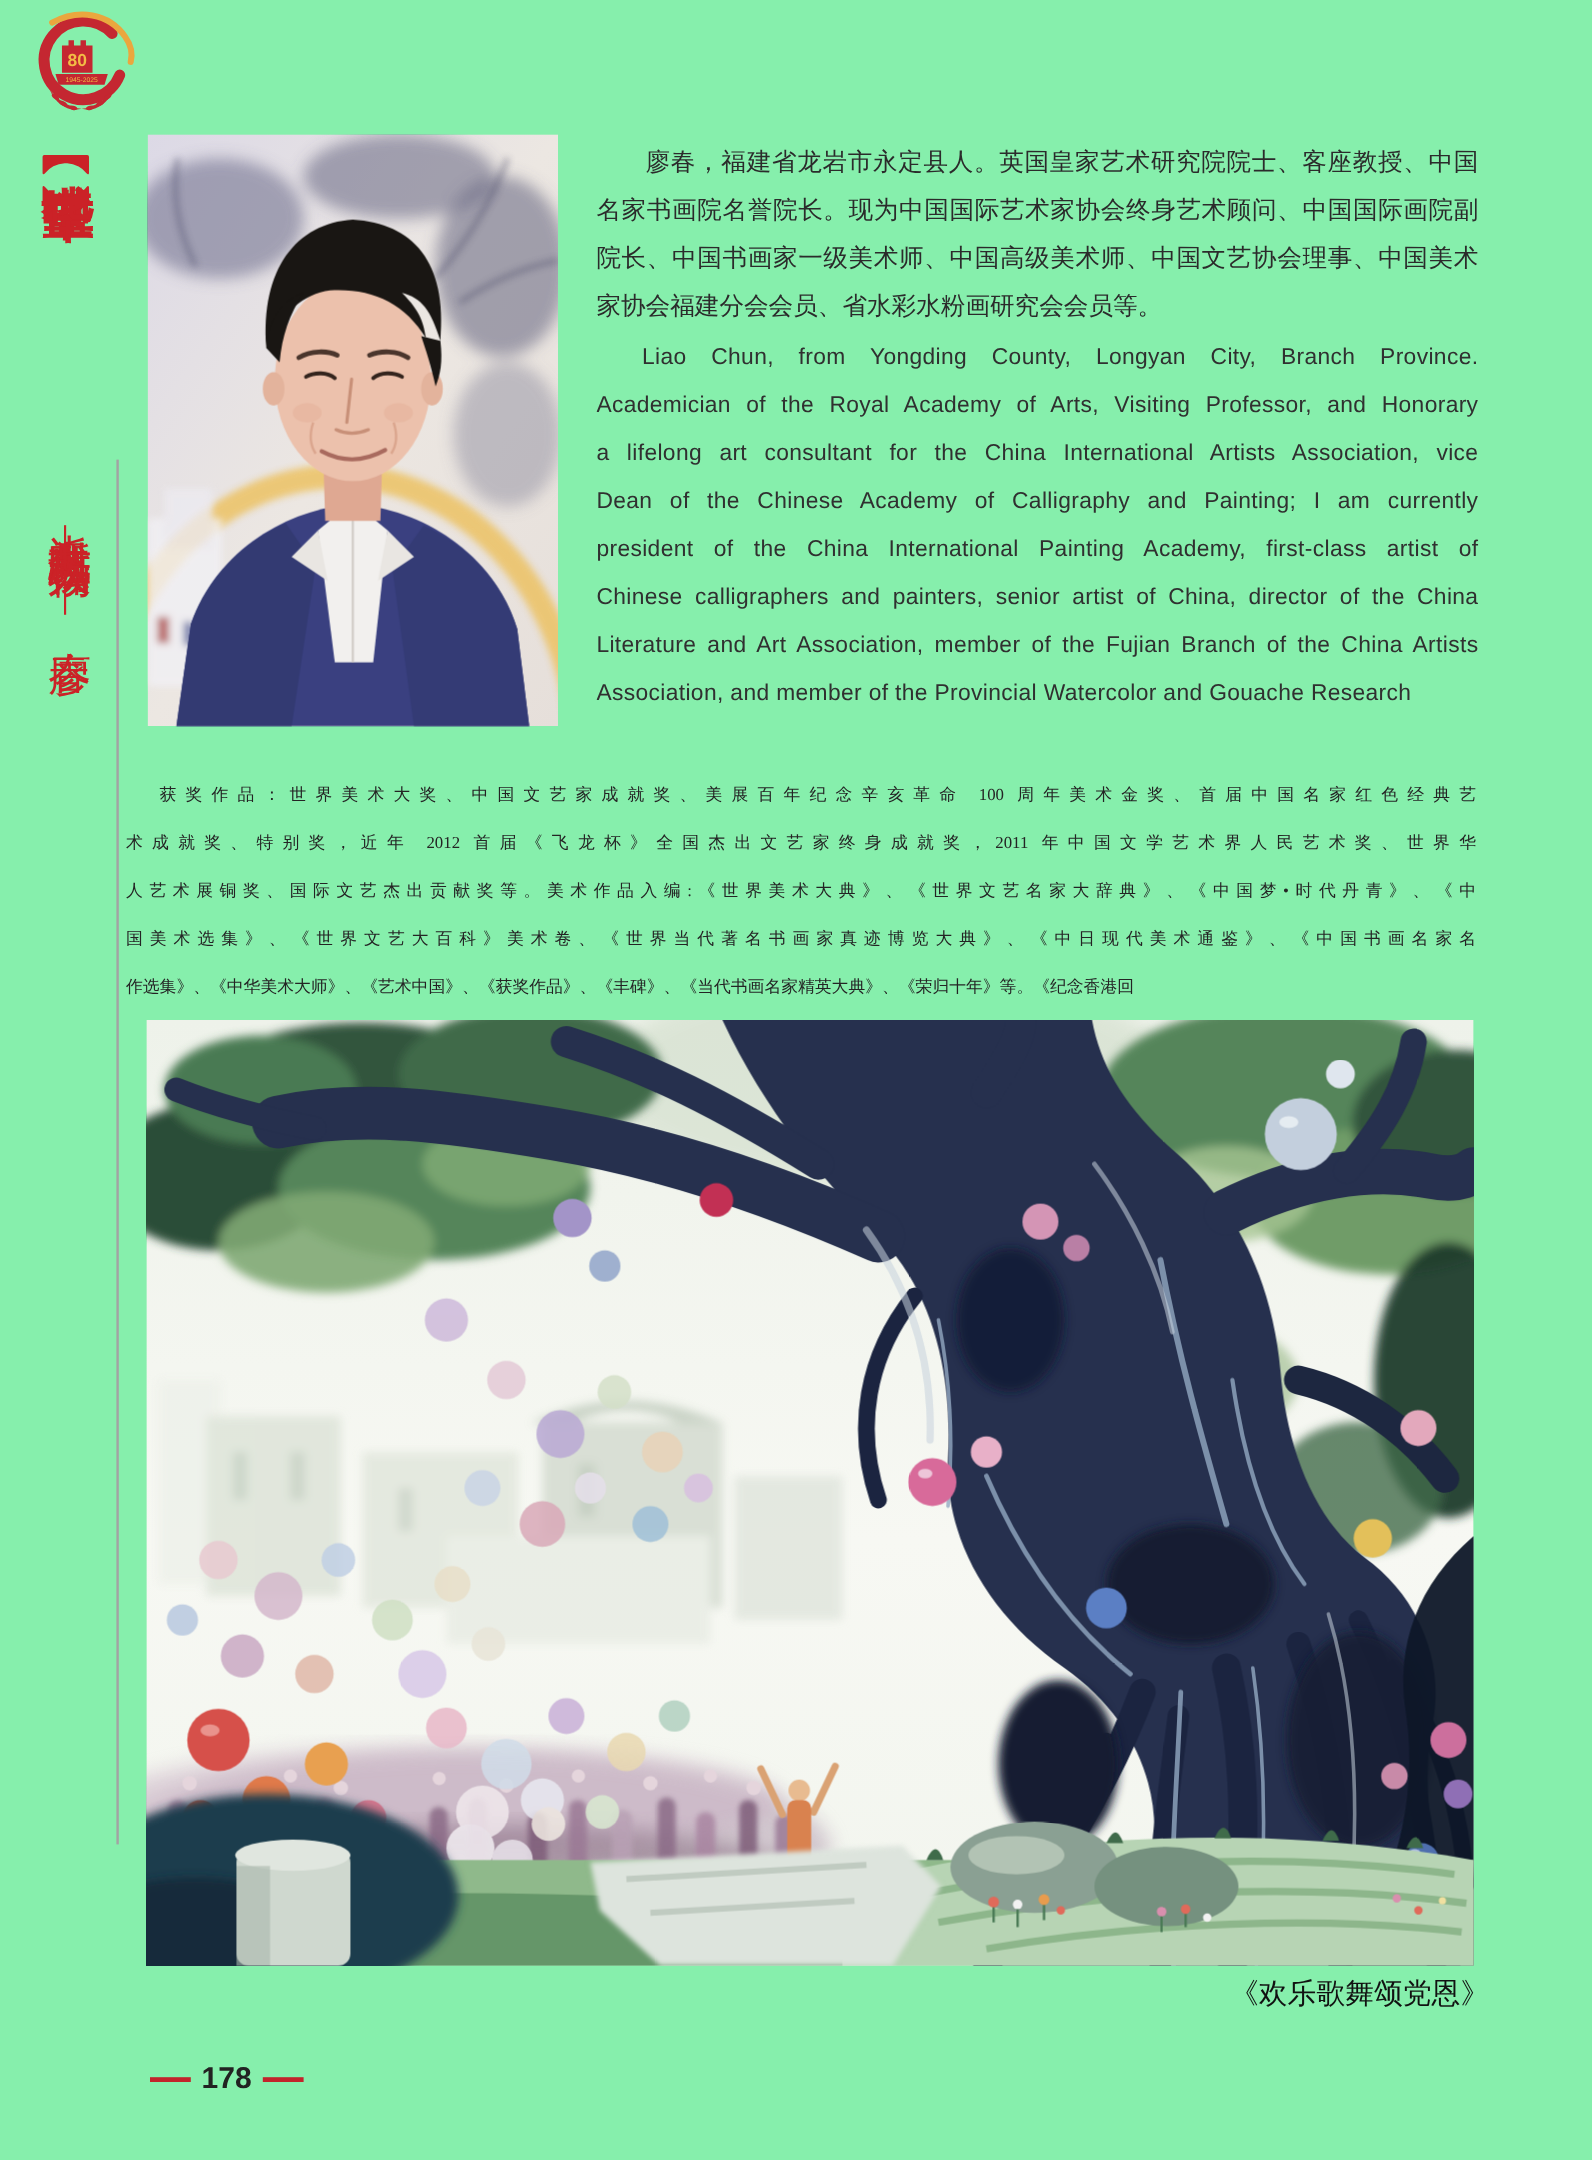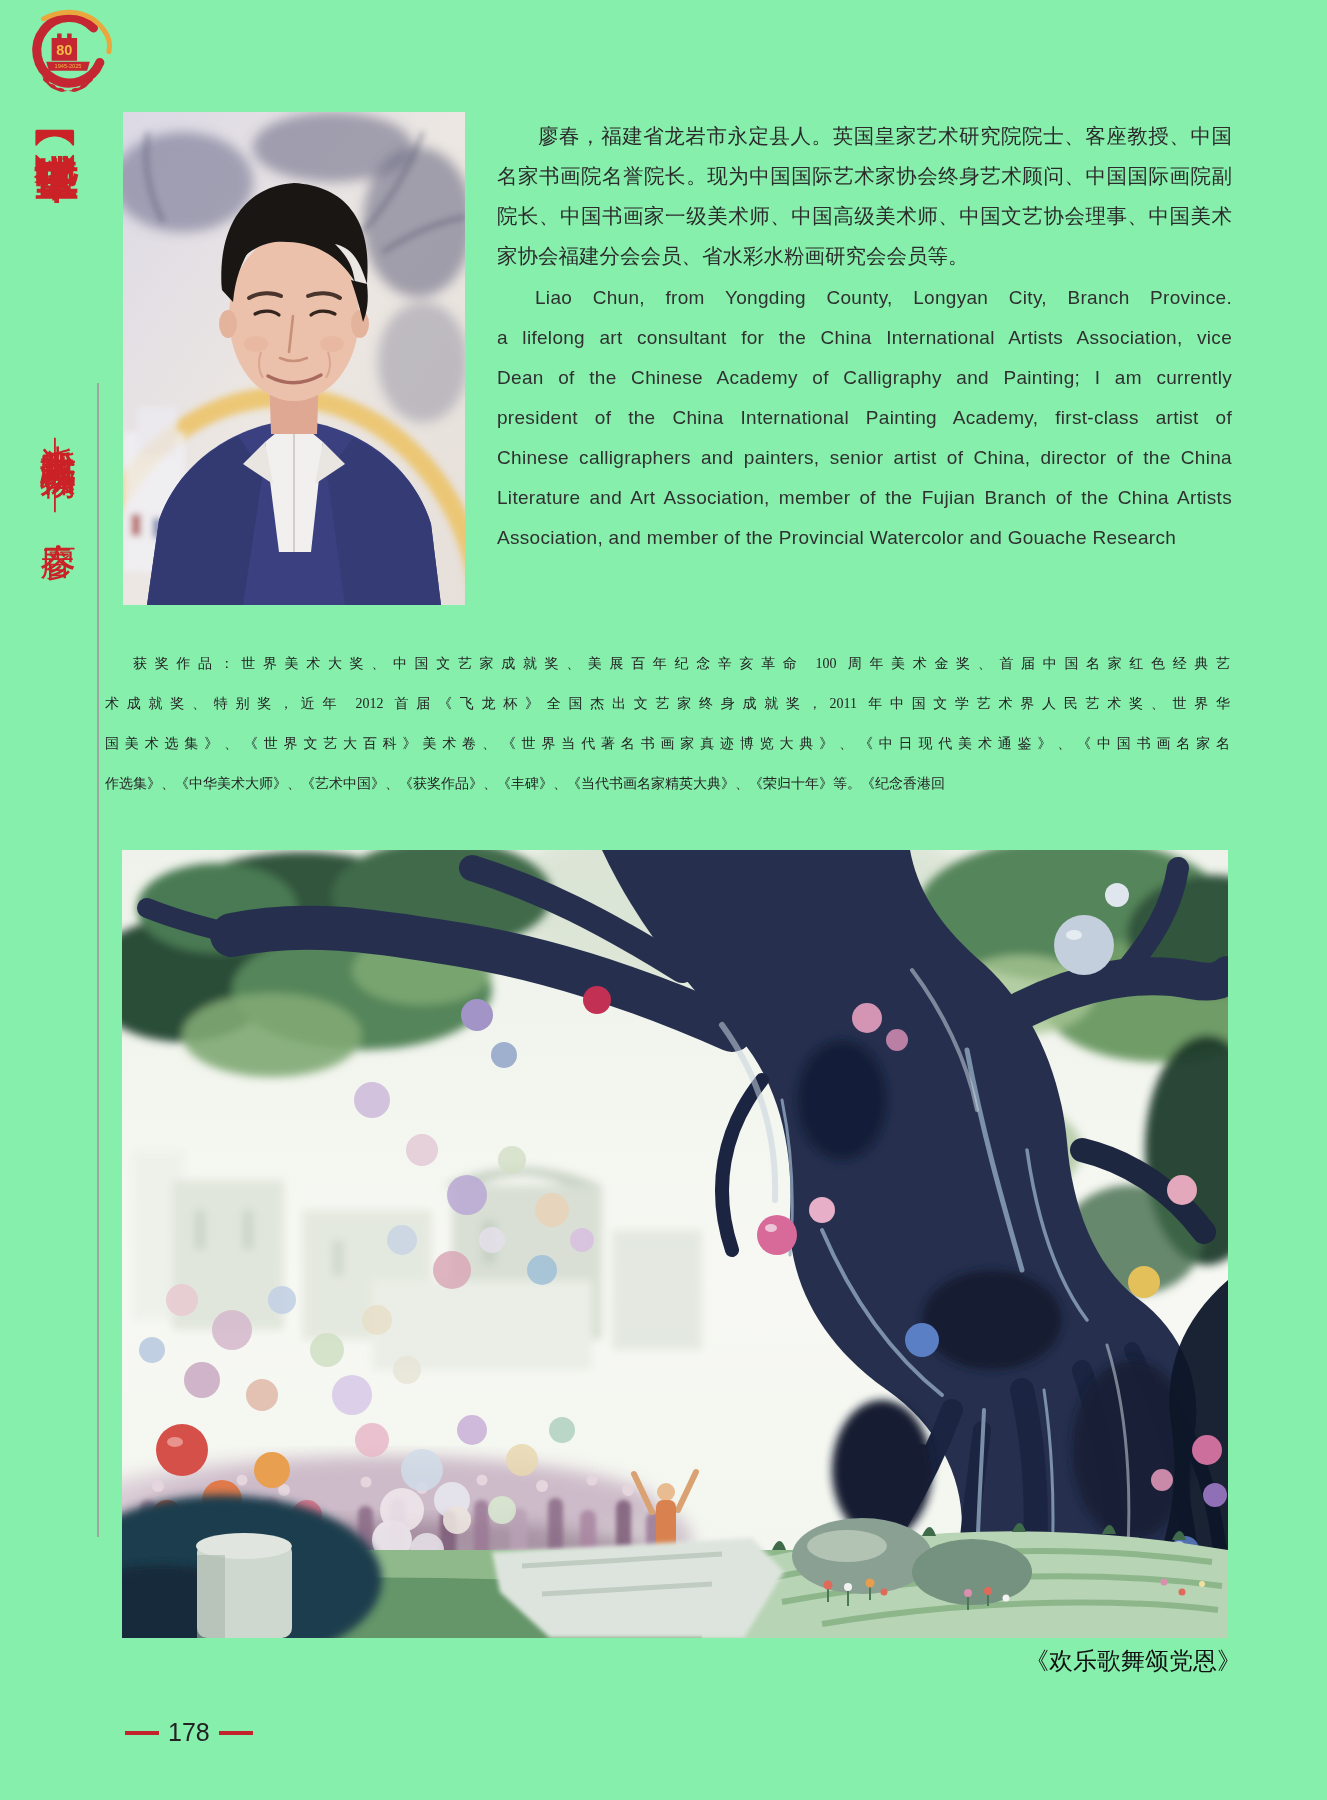--- a/index.html
+++ b/index.html
@@ -36,21 +36,21 @@
     font-family:"Liberation Serif", serif;font-size:14px;}
   .awards .jl{height:40px;line-height:40px;}
 
   
   .painting{position:absolute;left:122px;top:850px;width:1106px;height:788px;}
   .caption{position:absolute;right:134px;top:1645px;font-family:"Liberation Sans", sans-serif;
     font-weight:400;font-size:24px;color:#111;}
 
   
   .pageno{position:absolute;left:125px;top:1718px;display:flex;align-items:center;gap:9px;
-    font-family:"Liberation Sans", sans-serif;font-size:25px;color:#222;}
+    font-family:"Liberation Sans", sans-serif;font-size:25px;color:#222;font-weight:bold;}
   .pageno .dash{width:34px;height:4px;background:#c3242b;}
 </style>
 </head>
 <body>
 
 <div class="page">
 
   <svg class="logo" viewBox="0 0 110 110">
     <path d="M 83,22 A 36,36 0 1 0 90,60" fill="none" stroke="#c42731" stroke-width="10" stroke-linecap="round"></path>
     <path d="M 28,12 C 52,-1 80,3 95,25 C 100,32 102,40 100,48" fill="none" stroke="#eaa73e" stroke-width="5.5" stroke-linecap="round"></path>
@@ -135,30 +135,32 @@
   </svg>
 
   <div class="bio-cn jlines indent-first">
       <div class="jl">廖春，福建省龙岩市永定县人。英国皇家艺术研究院院士、客座教授、中国</div>
       <div class="jl">名家书画院名誉院长。现为中国国际艺术家协会终身艺术顾问、中国国际画院副</div>
       <div class="jl">院长、中国书画家一级美术师、中国高级美术师、中国文艺协会理事、中国美术</div>
       <div class="jl">家协会福建分会会员、省水彩水粉画研究会会员等。</div>
     </div>
   <div class="bio-en jlines indent-first">
       <div class="jl">Liao Chun, from Yongding County, Longyan City, Branch Province.</div>
+      <div class="jl">Academician of the Royal Academy of Arts, Visiting Professor, and Honorary</div>
       <div class="jl">a lifelong art consultant for the China International Artists Association, vice</div>
       <div class="jl">Dean of the Chinese Academy of Calligraphy and Painting; I am currently</div>
       <div class="jl">president of the China International Painting Academy, first-class artist of</div>
       <div class="jl">Chinese calligraphers and painters, senior artist of China, director of the China</div>
       <div class="jl">Literature and Art Association, member of the Fujian Branch of the China Artists</div>
       <div class="jl">Association, and member of the Provincial Watercolor and Gouache Research</div>
     </div>
   <div class="awards jlines indent-first">
       <div class="jl">获奖作品：世界美术大奖、中国文艺家成就奖、美展百年纪念辛亥革命 100 周年美术金奖、首届中国名家红色经典艺</div>
       <div class="jl">术成就奖、特别奖，近年 2012 首届《飞龙杯》全国杰出文艺家终身成就奖，2011 年中国文学艺术界人民艺术奖、世界华</div>
+      <div class="jl">人艺术展铜奖、国际文艺杰出贡献奖等。美术作品入编:《世界美术大典》、《世界文艺名家大辞典》、《中国梦•时代丹青》、《中</div>
       <div class="jl">国美术选集》、《世界文艺大百科》美术卷、《世界当代著名书画家真迹博览大典》、《中日现代美术通鉴》、《中国书画名家名</div>
       <div class="jl">作选集》、《中华美术大师》、《艺术中国》、《获奖作品》、《丰碑》、《当代书画名家精英大典》、《荣归十年》等。《纪念香港回</div>
     </div>
 
   <svg class="painting" viewBox="0 0 1106 788">
     <defs>
       <linearGradient id="sky" x1="0" y1="0" x2="0" y2="1">
         <stop offset="0" stop-color="#eef2ea"></stop>
           <stop offset=".55" stop-color="#f7f8f3"></stop>
           <stop offset="1" stop-color="#f2f5ee"></stop>

